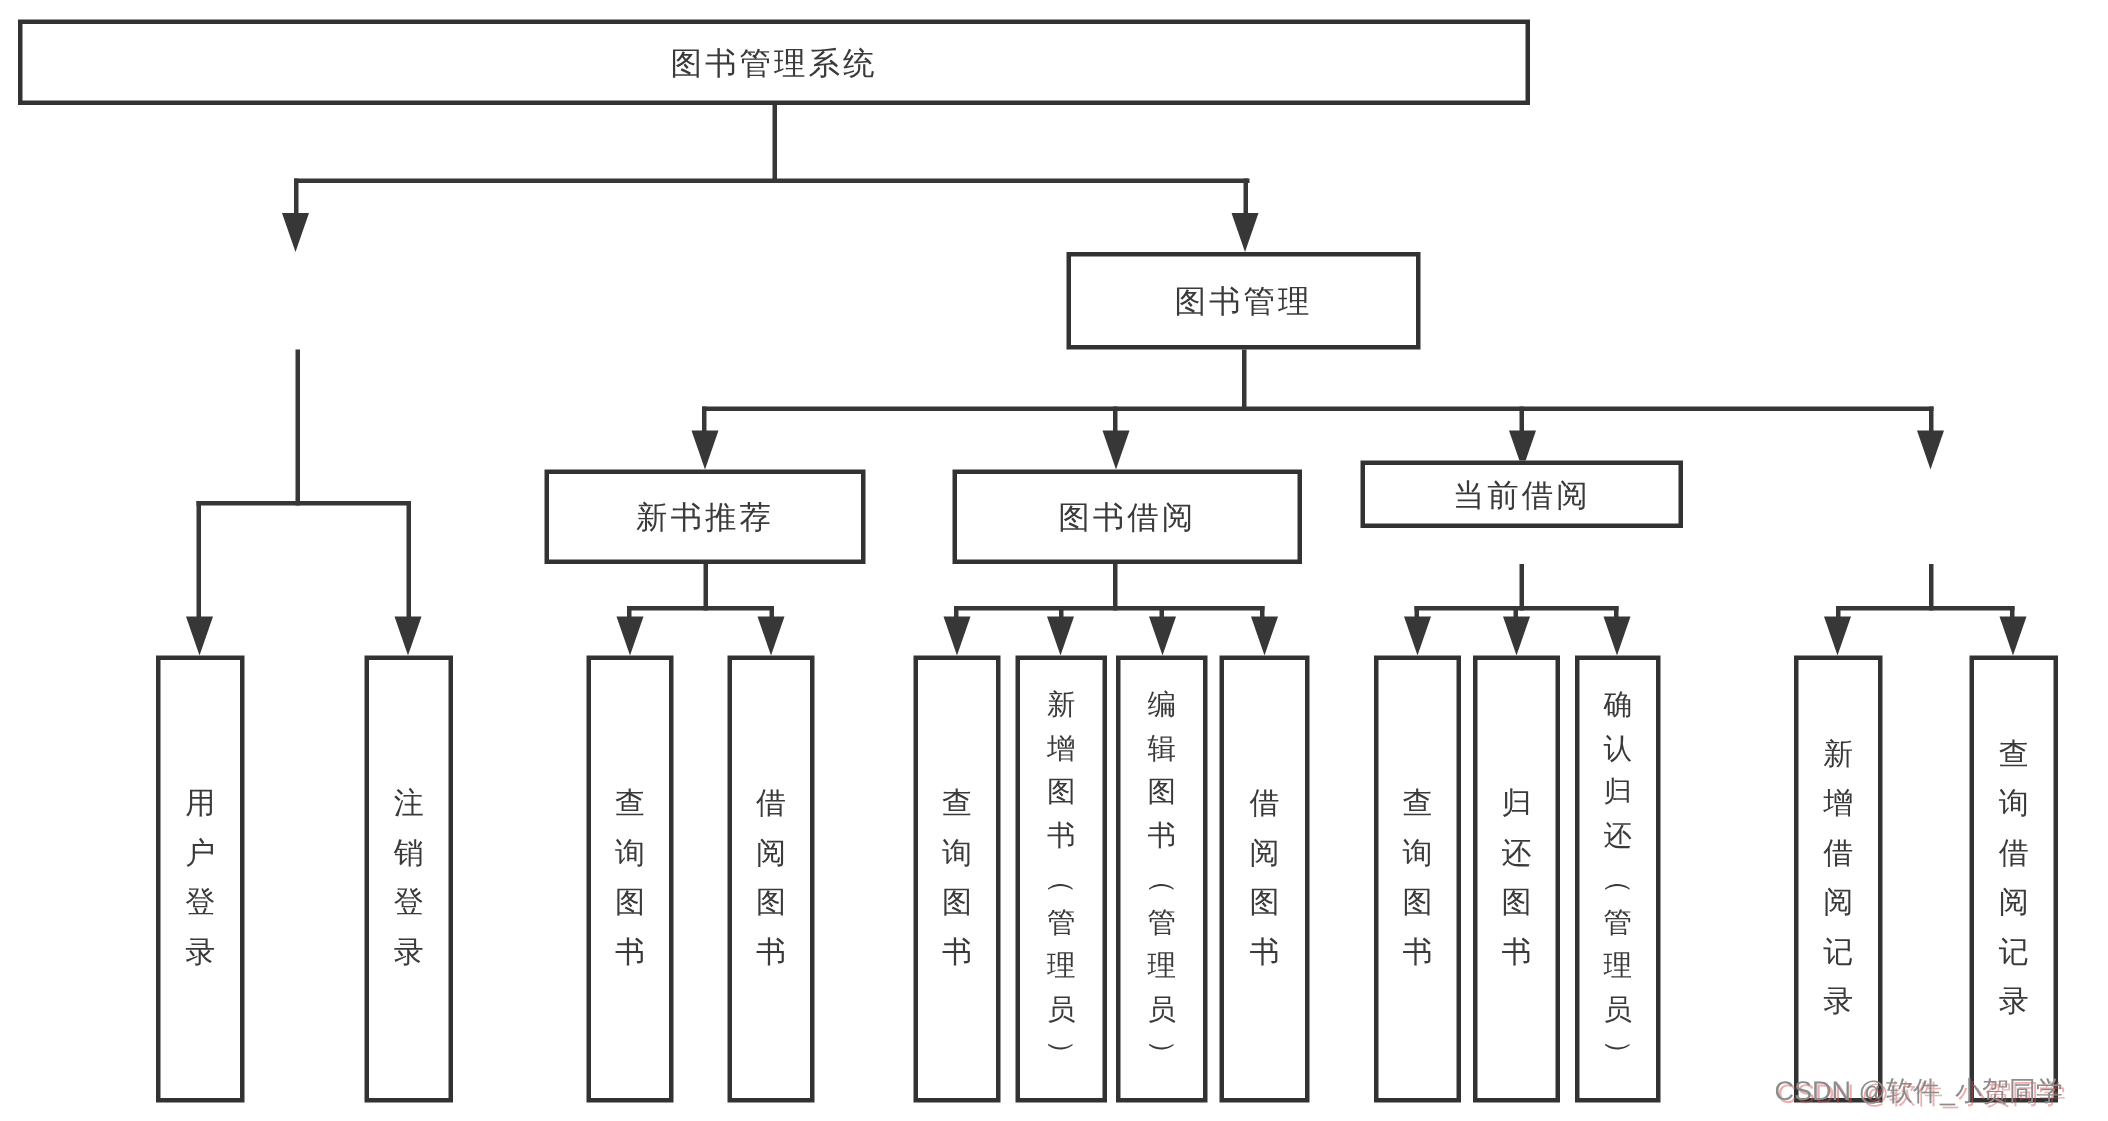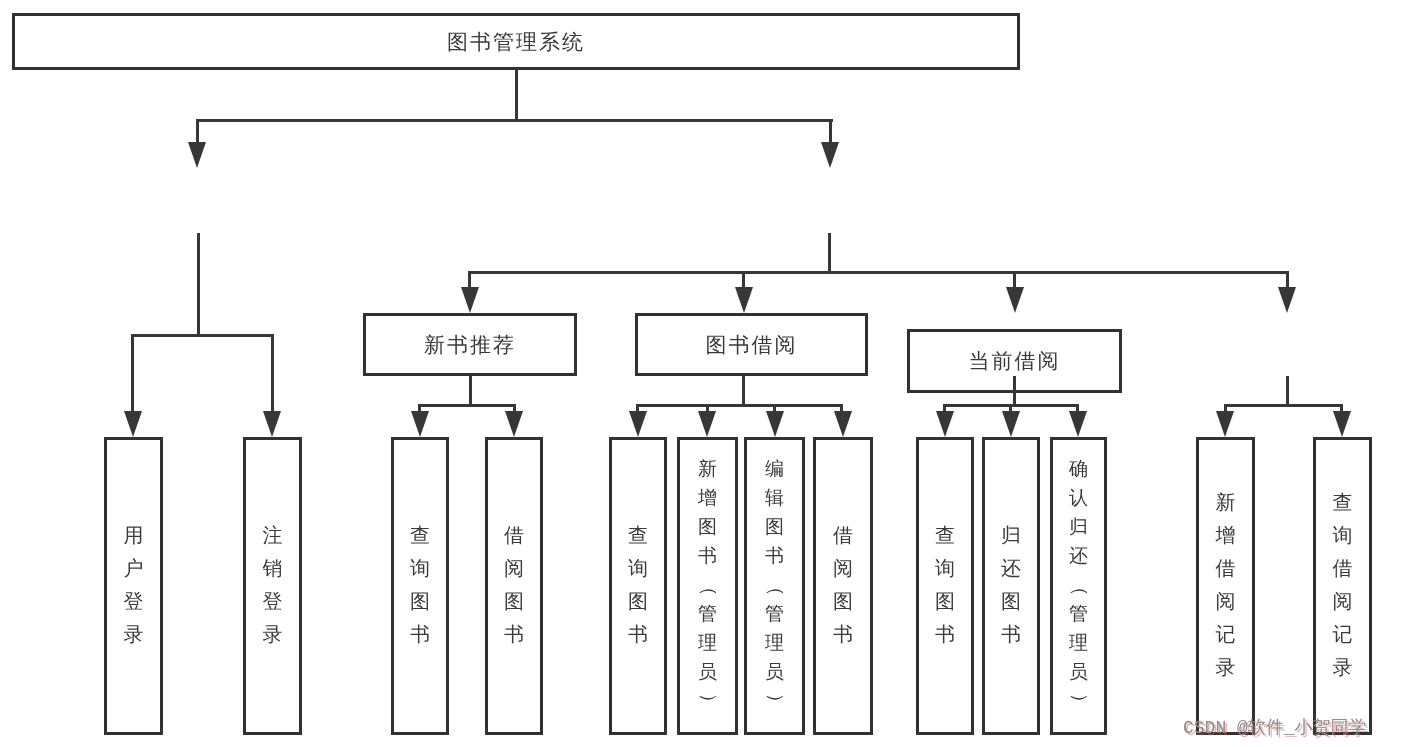--- a/index.html
+++ b/index.html
@@ -1,20 +1,20 @@
 <!DOCTYPE html>
 <html><head>
 <meta charset="utf-8">
 <style>
   html,body{margin:0;padding:0;background:#ffffff;}
   #canvas{
     position:relative;
     width:1405px;height:747px;
     background:#ffffff;
-    font-family:Liberation Mono, monospace;
+    font-family:Liberation Sans, sans-serif;
     overflow:hidden;
     text-align:center;
   }
   .node{
     position:absolute;
     box-sizing:border-box;
     background:#ffffff;
     border:3px solid #323232;
     color:#3a3a3a;
     display:flex;
@@ -59,20 +59,23 @@
 
   <div>
     <div class="vline" style="left:515px;top:70px;height:52px"></div>
     <div class="hline" style="left:196px;top:119px;width:637px"></div>
     <div class="vline" style="left:196px;top:119px;height:26px"></div>
     <div class="vline" style="left:829px;top:119px;height:26px"></div>
     <div class="arrow" style="left:188px;top:142px"></div>
     <div class="arrow" style="left:821px;top:142px"></div>
   </div>
 
+  <div class="node hnode" style="left:711px;top:168px;width:236px;height:65px">
+    <span>图书管理</span>
+  </div>
 
   <div>
     <div class="vline" style="left:197px;top:233px;height:104px"></div>
     <div class="hline" style="left:131px;top:334px;width:143px"></div>
     <div class="vline" style="left:131px;top:334px;height:79px"></div>
     <div class="vline" style="left:271px;top:334px;height:79px"></div>
     <div class="arrow" style="left:124px;top:411px"></div>
     <div class="arrow" style="left:263px;top:411px"></div>
   </div>
 
@@ -88,21 +91,21 @@
     <div class="arrow" style="left:1006px;top:287px"></div>
     <div class="arrow" style="left:1278px;top:287px"></div>
   </div>
 
   <div class="node hnode" style="left:363px;top:313px;width:214px;height:63px">
     <span>新书推荐</span>
   </div>
   <div class="node hnode" style="left:635px;top:313px;width:233px;height:63px">
     <span>图书借阅</span>
   </div>
-  <div class="node hnode" style="left:907px;top:329px;width:215px;height:64px">
+  <div class="node hnode" style="left:907px;top:307px;width:215px;height:45px">
     <span>当前借阅</span>
   </div>
 
   <div>
     <div class="vline" style="left:469px;top:376px;height:31px"></div>
     <div class="hline" style="left:418px;top:404px;width:98px"></div>
     <div class="vline" style="left:418px;top:404px;height:10px"></div>
     <div class="vline" style="left:513px;top:404px;height:10px"></div>
     <div class="arrow" style="left:411px;top:411px"></div>
     <div class="arrow" style="left:505px;top:411px"></div>

